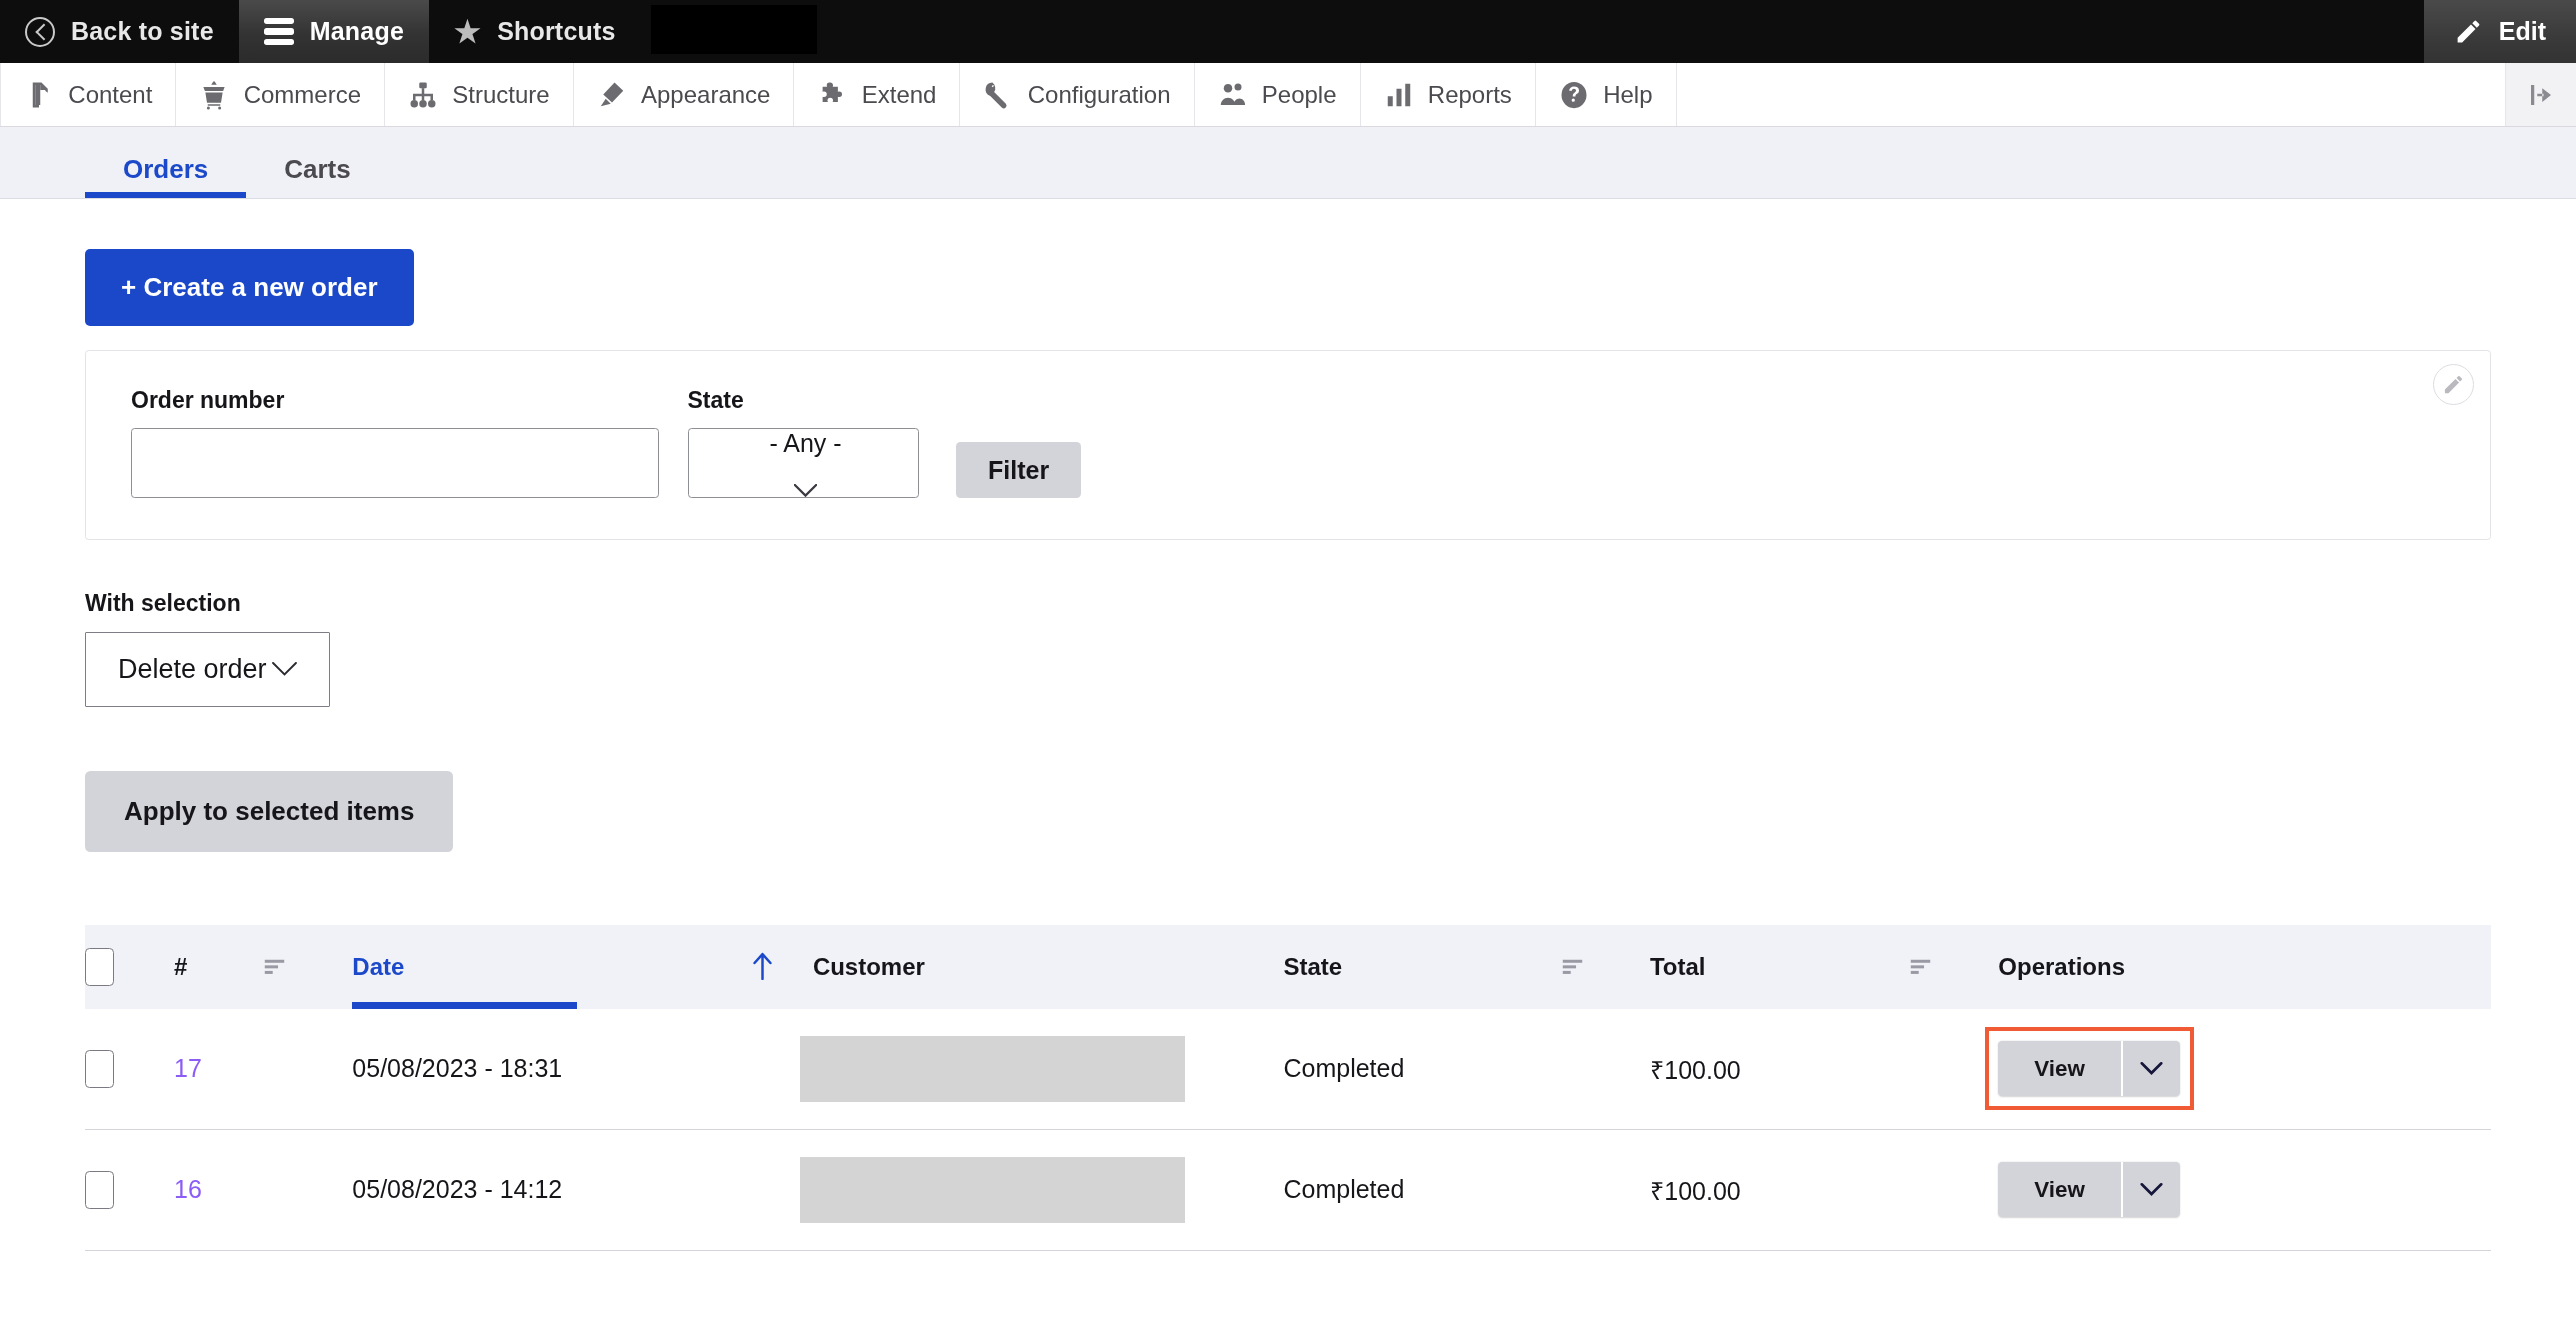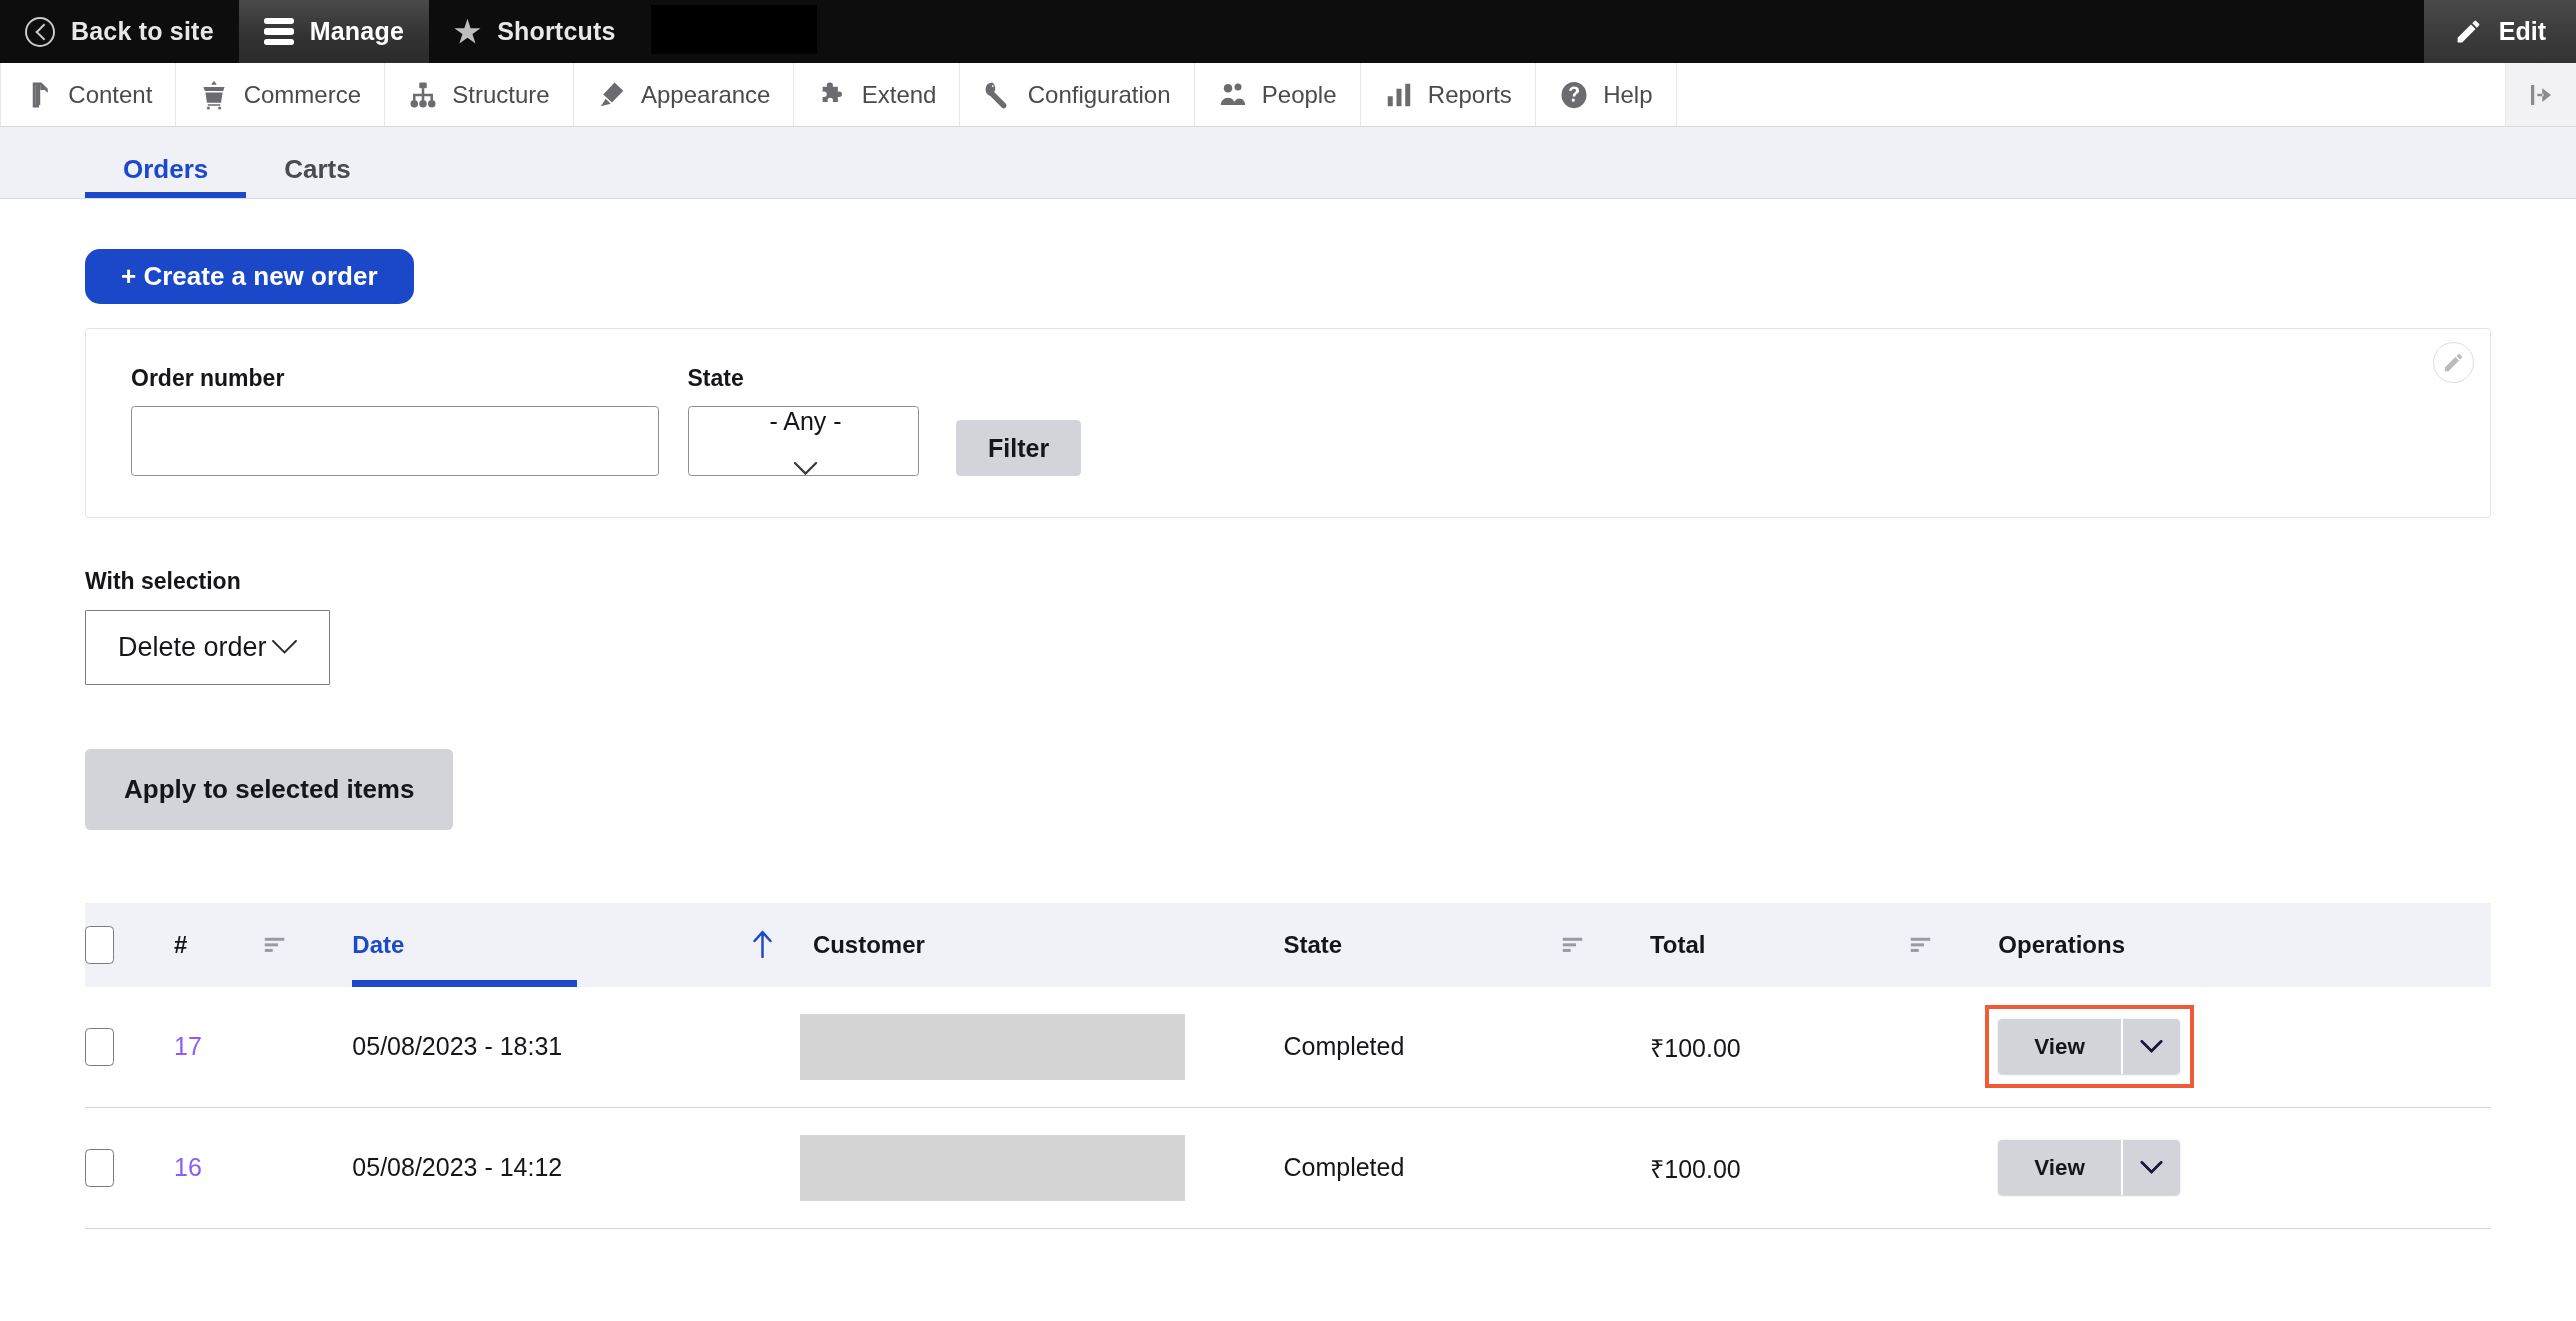--- a/index.html
+++ b/index.html
@@ -107,22 +107,22 @@
 
   
   .main { padding: 0 85px; background: #fff; }
 
   .create-btn {
     margin-top: 50px;
     display: inline-block;
     background: #1b48c8;
     color: #fff;
     font-size: 26px; font-weight: bold;
-    padding: 12px 36px;
-    border: none; border-radius: 15px;
+    padding: 23px 36px;
+    border: none; border-radius: 5px;
     cursor: pointer;
     font-family: inherit;
   }
 
   .filter-panel {
     margin-top: 24px;
     border: 1.8px solid #e3e3e8;
     border-radius: 3.6px;
     padding: 36px 45px 41px 45px;
     position: relative;

